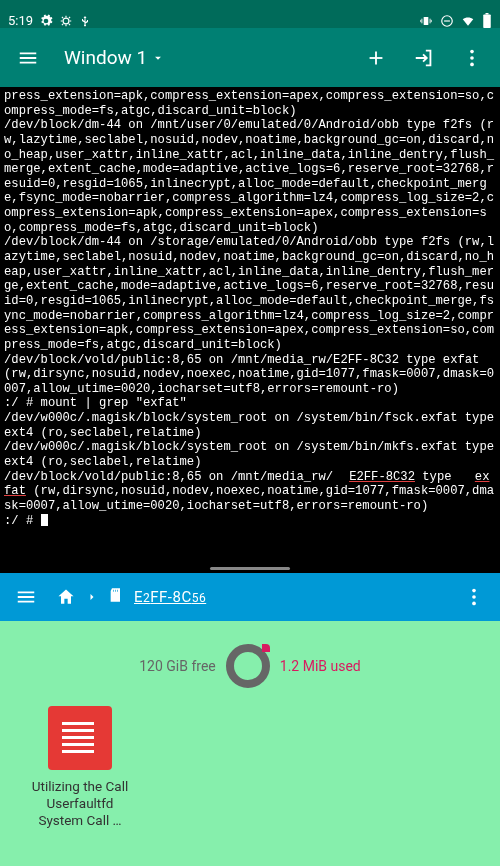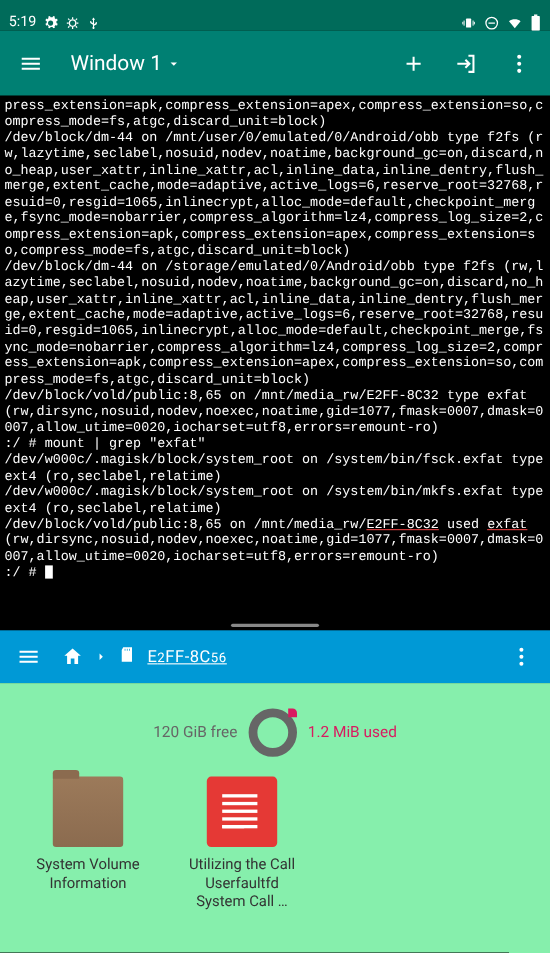--- a/index.html
+++ b/index.html
@@ -9,21 +9,21 @@
 .status-left { display: flex; align-items: center; gap: 6px; }
 .status-right { display: flex; align-items: center; gap: 6px; }
 .status-icon { display: inline-flex; }
 
 .app-bar { height: 59px; background: #008073; display: flex; align-items: center; padding: 0 8px; color: #fff; gap: 8px; }
 .app-bar .title { font-size: 19px; flex: 0 0 auto; margin-left: 8px; display: flex; align-items: center; gap: 4px; }
 .app-bar .spacer { flex: 1; }
 .icon-btn { width: 40px; height: 40px; display: flex; align-items: center; justify-content: center; cursor: pointer; }
 
 .terminal { background: #000; color: #fff; font-family: "Courier New", monospace; font-size: 12.2px; line-height: 1.2; padding: 2px 4px; height: 476px; overflow: hidden; word-break: break-all; white-space: pre-wrap; }
-.terminal .underline-red { text-decoration: underline; text-decoration-color: #e04040; }
+.terminal .underline-red { text-decoration: underline; text-decoration-color: #e04040; margin-left: 16px; }
 .cursor { display:inline-block; width:7px; height:12px; background:#fff; vertical-align: middle;}
 
 .handle { height: 10px; background: #000; display:flex; justify-content:center; align-items:center;}
 .handle-bar { width: 80px; height: 3px; background: #888; border-radius: 2px; }
 
 .fm-bar { height: 48px; background: #0099d6; display: flex; align-items: center; padding: 0 6px; color: #fff; gap: 10px; }
 .fm-bar .crumb { font-size: 15px; letter-spacing: 0.5px; text-decoration: underline; }
 .fm-bar .small { font-size: 12px; text-decoration: underline; }
 .fm-bar .sep { color: rgba(255,255,255,0.8); }
 .fm-bar .spacer { flex: 1; }
@@ -127,21 +127,21 @@
   </div>
 </div>
 
 <div class="terminal"><span>press_extension=apk,compress_extension=apex,compress_extension=so,compress_mode=fs,atgc,discard_unit=block)
 /dev/block/dm-44 on /mnt/user/0/emulated/0/Android/obb type f2fs (rw,lazytime,seclabel,nosuid,nodev,noatime,background_gc=on,discard,no_heap,user_xattr,inline_xattr,acl,inline_data,inline_dentry,flush_merge,extent_cache,mode=adaptive,active_logs=6,reserve_root=32768,resuid=0,resgid=1065,inlinecrypt,alloc_mode=default,checkpoint_merge,fsync_mode=nobarrier,compress_algorithm=lz4,compress_log_size=2,compress_extension=apk,compress_extension=apex,compress_extension=so,compress_mode=fs,atgc,discard_unit=block)
 /dev/block/dm-44 on /storage/emulated/0/Android/obb type f2fs (rw,lazytime,seclabel,nosuid,nodev,noatime,background_gc=on,discard,no_heap,user_xattr,inline_xattr,acl,inline_data,inline_dentry,flush_merge,extent_cache,mode=adaptive,active_logs=6,reserve_root=32768,resuid=0,resgid=1065,inlinecrypt,alloc_mode=default,checkpoint_merge,fsync_mode=nobarrier,compress_algorithm=lz4,compress_log_size=2,compress_extension=apk,compress_extension=apex,compress_extension=so,compress_mode=fs,atgc,discard_unit=block)
 /dev/block/vold/public:8,65 on /mnt/media_rw/E2FF-8C32 type exfat (rw,dirsync,nosuid,nodev,noexec,noatime,gid=1077,fmask=0007,dmask=0007,allow_utime=0020,iocharset=utf8,errors=remount-ro)
 :/ # mount | grep "exfat"
 /dev/w000c/.magisk/block/system_root on /system/bin/fsck.exfat type ext4 (ro,seclabel,relatime)
 /dev/w000c/.magisk/block/system_root on /system/bin/mkfs.exfat type ext4 (ro,seclabel,relatime)
-/dev/block/vold/public:8,65 on /mnt/media_rw/</span><span class="underline-red">E2FF-8C32</span><span> used </span><span class="underline-red">exfat</span><span> (rw,dirsync,nosuid,nodev,noexec,noatime,gid=1077,fmask=0007,dmask=0007,allow_utime=0020,iocharset=utf8,errors=remount-ro)
+/dev/block/vold/public:8,65 on /mnt/media_rw/</span><span class="underline-red">E2FF-8C32</span><span> type </span><span class="underline-red">exfat</span><span> (rw,dirsync,nosuid,nodev,noexec,noatime,gid=1077,fmask=0007,dmask=0007,allow_utime=0020,iocharset=utf8,errors=remount-ro)
 :/ # </span><span class="cursor"></span></div>
 
 <div class="handle">
     <div class="handle-bar"></div>
   </div>
 
 <div class="fm-bar">
   <div class="icon-btn">
     <svg width="22" height="22" viewBox="0 0 24 24" fill="#fff">
         <path d="M3 6h18v2H3zM3 11h18v2H3zM3 16h18v2H3z"></path>
@@ -175,23 +175,19 @@
 </div>
 
 <div class="fm-body">
   <div class="storage-row">
     <span>120 GiB free</span>
     <div class="donut"></div>
     <span class="used">1.2 MiB used</span>
   </div>
   <div class="files">
     <div class="file-item">
-      <div class="file-icon folder-icon"></div>
-      <div>System Volume Information</div>
-    </div>
-    <div class="file-item">
       <div class="file-icon doc-icon">
           <div class="doc-lines"></div>
         </div>
       <div>Utilizing the Call Userfaultfd System Call …</div>
     </div>
   </div>
 </div>
 
 </body></html>

